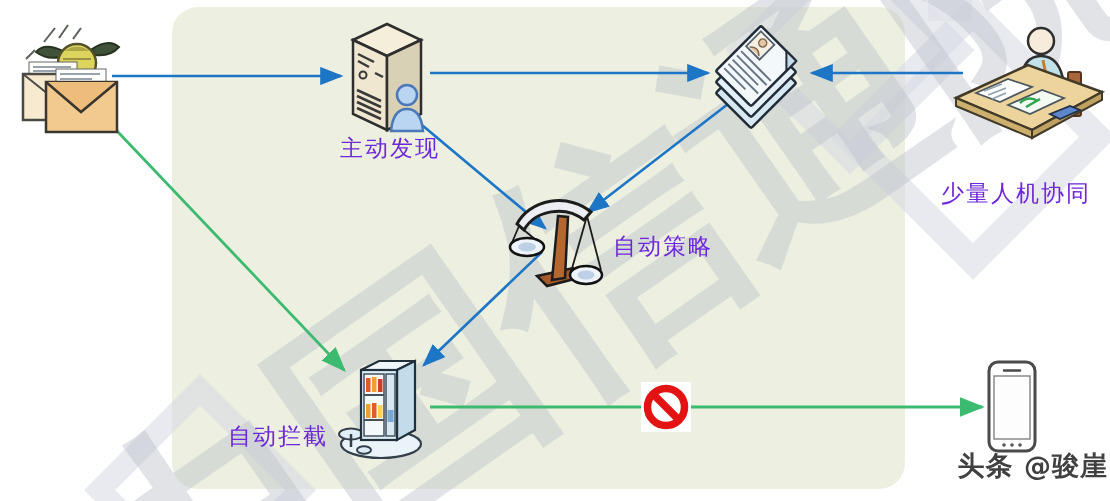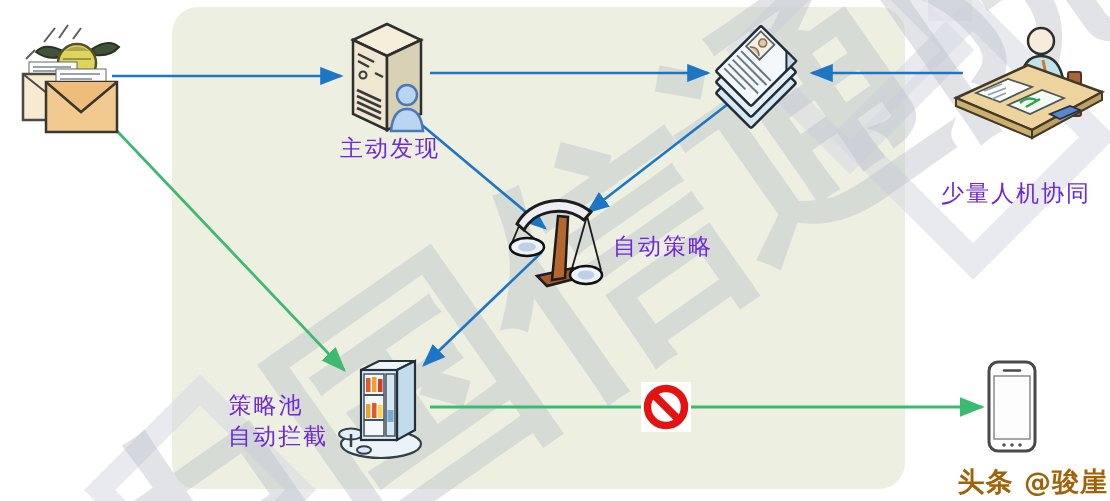--- a/index.html
+++ b/index.html
@@ -30,22 +30,22 @@
     background:rgba(222,224,232,0.8);
   }
   
   svg.layer{position:absolute;left:0;top:0;pointer-events:none;}
   .icon{position:absolute;}
   .label{
     position:absolute;color:#6d28d9;font-size:23px;letter-spacing:2px;
     text-align:center;white-space:nowrap;line-height:30px;
   }
   .credit{
-    position:absolute;left:930px;top:464px;width:178px;
-    font-size:27px;font-weight:bold;color:#a16207;text-align:right;
+    position:absolute;left:930px;top:448px;width:178px;
+    font-size:27px;font-weight:bold;color:#404040;text-align:right;
     letter-spacing:1px;white-space:nowrap;
     text-shadow:2px 2px 0 #ffffff,-1px -1px 0 #ffffff;
   }
 </style>
 </head>
 <body>
 
 <div id="canvas">
 
   <div class="panel"></div>
@@ -208,18 +208,17 @@
 
   <svg class="icon" style="left:641px;top:382px;" width="50" height="50" viewBox="0 0 50 50">
     <rect x="0" y="0" width="50" height="50" fill="#ffffff"></rect>
     <circle cx="25" cy="25" r="18.5" fill="none" stroke="#e31313" stroke-width="7.5"></circle>
     <line x1="13" y1="13" x2="37" y2="37" stroke="#e31313" stroke-width="7.5"></line>
   </svg>
 
   <div class="label" style="left:328px;top:133px;width:124px;">主动发现</div>
   <div class="label" style="left:608px;top:231px;width:110px;">自动策略</div>
   <div class="label" style="left:936px;top:178px;width:160px;">少量人机协同</div>
-  <div class="label" style="left:204px;top:390px;width:124px;">策略池</div>
   <div class="label" style="left:204px;top:421px;width:124px;text-align:right;">自动拦截</div>
 
   <div class="credit">头条 @骏崖</div>
 
 </div>
 
 </body></html>

